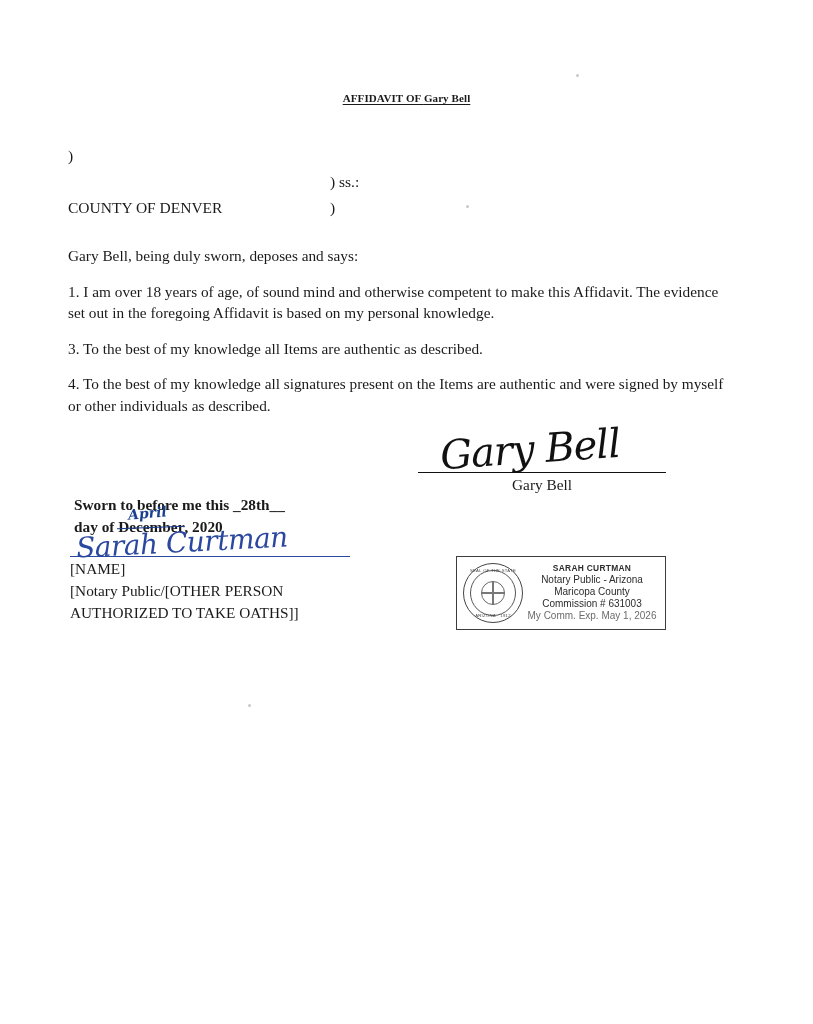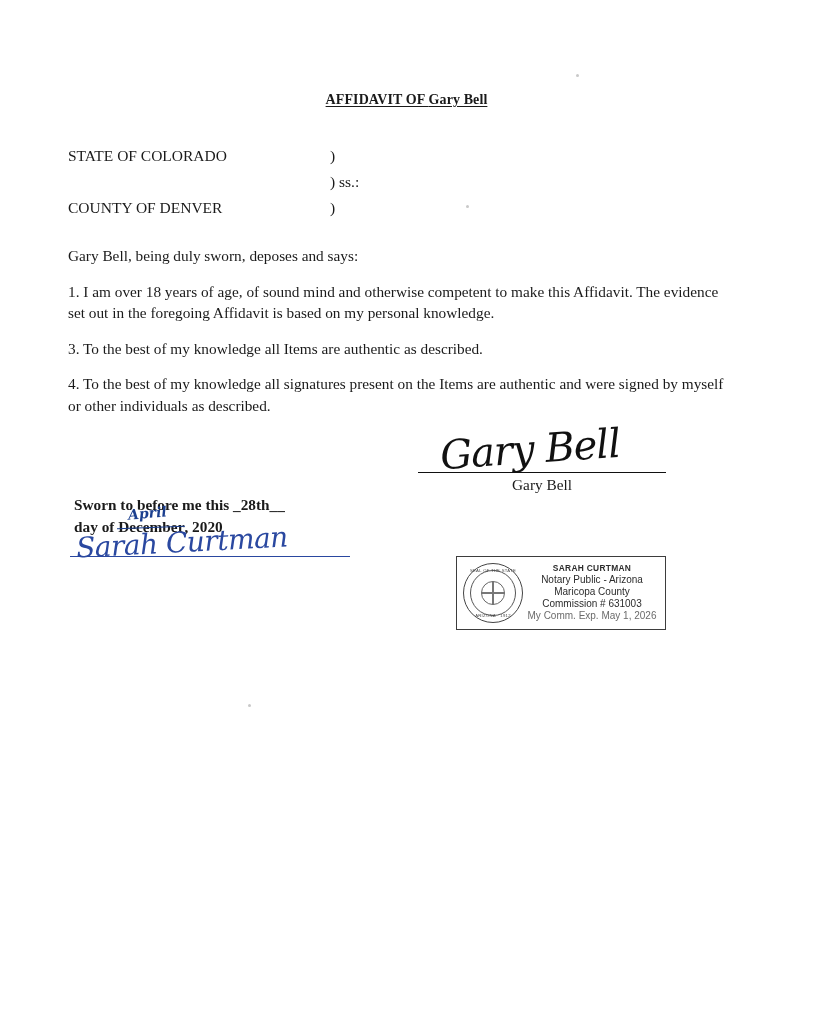--- a/index.html
+++ b/index.html
@@ -21,21 +21,21 @@
     background: #ffffff;
   }
 
   
   .title {
     position: absolute;
     top: 92px;
     left: 0;
     width: 100%;
     text-align: center;
-    font-size: 14px;
+    font-size: 11px;
     font-weight: bold;
     letter-spacing: 0.1px;
   }
   .title span.u {
     text-decoration: underline;
     text-underline-offset: 2px;
   }
 
   
   .caption {
@@ -259,21 +259,20 @@
 <body>
 
 <div class="page">
 
   <div class="title">
     <span class="u"><span>AFFIDAVIT OF </span><span>Gary Bell</span></span>
   </div>
 
   <div class="caption">
     <div class="caption-row">
-      <div class="caption-left">STATE OF COLORADO</div>
       <div class="caption-right">)</div>
     </div>
     <div class="caption-row">
       <div class="caption-left"></div>
       <div class="caption-right">) ss.:</div>
     </div>
     <div class="caption-row">
       <div class="caption-left">COUNTY OF DENVER</div>
       <div class="caption-right">)</div>
     </div>
@@ -296,20 +295,25 @@
     <div class="l1">Sworn to before me this _28th__</div>
     <div class="l2">
       <span>day of </span><span class="strike">December</span><span>, 2020</span>
       <span class="handwrite-april">April</span>
     </div>
   </div>
 
   <div class="notary-script">Sarah Curtman</div>
   <div class="notary-sig-line"></div>
 
+  <div class="notary-lines">
+    <div>[NAME]</div>
+    <div>[Notary Public/[OTHER PERSON</div>
+    <div>AUTHORIZED TO TAKE OATHS]]</div>
+  </div>
 
   <div class="stamp">
     <div class="stamp-seal">
       <div class="seal-top-text">SEAL OF THE STATE</div>
       <div class="seal-bottom-text">ARIZONA · 1912</div>
     </div>
     <div class="stamp-text">
       <div class="n">SARAH CURTMAN</div>
       <div class="r">Notary Public - Arizona</div>
       <div class="r">Maricopa County</div>

